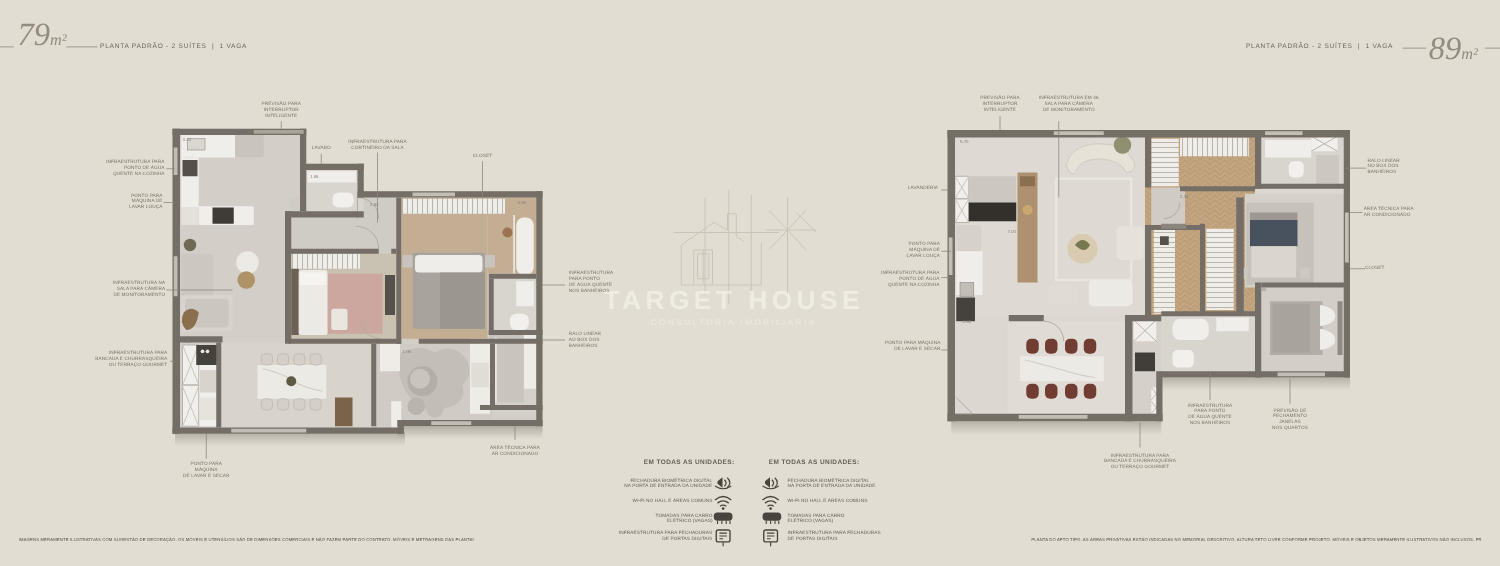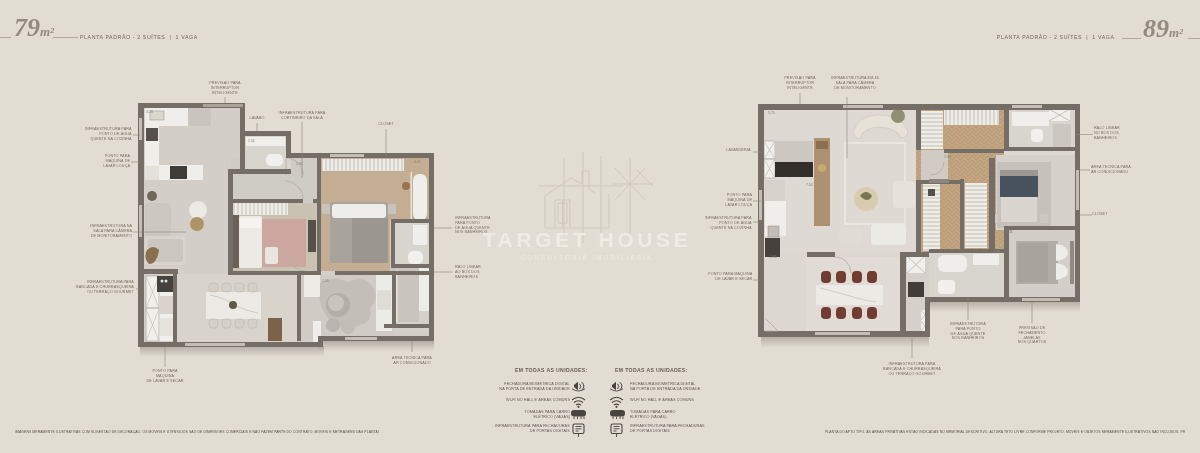--- a/index.html
+++ b/index.html
@@ -2,21 +2,21 @@
 <html><head><meta charset="utf-8">
 <style>
 html,body{margin:0;padding:0}
 .page{position:relative;width:1200px;height:453px;background:#e2ddd3;font-family:"Liberation Sans",sans-serif;overflow:hidden}
 svg{position:absolute;left:0;top:0}
 .lb{position:absolute;font-size:8px;line-height:1.25;color:#786f63;letter-spacing:.2px}
 .lbr{transform:scale(.47);transform-origin:top right;text-align:right}
 .lbl{transform:scale(.47);transform-origin:top left;text-align:left}
 .lbc{transform:scale(.47);transform-origin:top center;text-align:center}
 .ttl{position:absolute;font-size:10.5px;letter-spacing:1.2px;color:#6d665c;transform:scale(.5);white-space:nowrap}
-.m2{position:absolute;font-family:"Liberation Serif",serif;font-style:italic;color:#938b7f;font-weight:700}
+.m2{position:absolute;font-family:"Liberation Serif",serif;font-style:italic;color:#938b7f;font-weight:400}
 </style></head><body>
 <div class="page">
 <svg width="1200" height="453" viewBox="0 0 1200 453">
 <defs>
 <linearGradient id="shad" x1="0" y1="0" x2="0" y2="1">
 <stop offset="0" stop-color="#8d877e" stop-opacity=".55"></stop>
 <stop offset="1" stop-color="#8d877e" stop-opacity="0"></stop>
 </linearGradient>
 <pattern id="herr" width="8" height="8" patternUnits="userSpaceOnUse">
 <rect width="8" height="8" fill="#c1a47f"></rect>
@@ -345,21 +345,21 @@
 <path d="M568,200 H583 M568,200 V227 M583,200 V227 M575.5,200 V227 M571,203 h9 v20 h-9 z"></path>
 <path d="M628,168 L658,200 M628,200 L658,168 M643,158 V240 M626,184 H666 M650,170 L666,186"></path>
 </g>
 <text x="587" y="247" font-family="Liberation Sans,sans-serif" font-size="21" letter-spacing="3.6" fill="#f2efe8" opacity=".85" text-anchor="middle" font-weight="bold">TARGET HOUSE</text>
 <text x="587" y="260" font-family="Liberation Sans,sans-serif" font-size="6.5" letter-spacing="2" fill="#eeebe2" opacity=".9" text-anchor="middle">CONSULTORIA IMOBILIARIA</text>
 </svg>
 
 <div class="m2" style="left:14px;top:13px;font-size:26px">79<span style="font-size:13px">m²</span></div>
 <div class="ttl" style="left:80px;top:34px;transform-origin:top left">PLANTA PADRÃO - 2 SUÍTES &nbsp;|&nbsp; 1 VAGA</div>
 <div class="ttl" style="right:85px;top:34px;transform-origin:top right">PLANTA PADRÃO - 2 SUÍTES &nbsp;|&nbsp; 1 VAGA</div>
-<div class="m2" style="left:1143px;top:14px;font-size:26px">89<span style="font-size:13px">m²</span></div>
+<div class="m2" style="left:1143px;top:24px;font-size:26px">89<span style="font-size:13px">m²</span></div>
 
 <div class="lb lbr" style="right:1068px;top:127px">INFRAESTRUTURA PARA<br>PONTO DE ÁGUA<br>QUENTE NA COZINHA</div>
 <div class="lb lbr" style="right:1070px;top:154px">PONTO PARA<br>MÁQUINA DE<br>LAVAR LOUÇA</div>
 <div class="lb lbr" style="right:1068px;top:224px">INFRAESTRUTURA NA<br>SALA PARA CÂMERA<br>DE MONITORAMENTO</div>
 <div class="lb lbr" style="right:1066px;top:280px">INFRAESTRUTURA PARA<br>BANCADA E CHURRASQUEIRA<br>OU TERRAÇO GOURMET</div>
 <div class="lb lbc" style="left:125px;top:369px;width:80px">PONTO PARA MÁQUINA<br>DE LAVAR E SECAR</div>
 <div class="lb lbc" style="left:185px;top:81px;width:80px">PREVISÃO PARA<br>INTERRUPTOR<br>INTELIGENTE</div>
 <div class="lb lbc" style="left:217px;top:116px;width:80px">LAVABO</div>
 <div class="lb lbc" style="left:250px;top:111px;width:104px">INFRAESTRUTURA PARA<br>CORTINEIRO DA SALA</div>
 <div class="lb lbc" style="left:346px;top:122px;width:80px">CLOSET</div>

